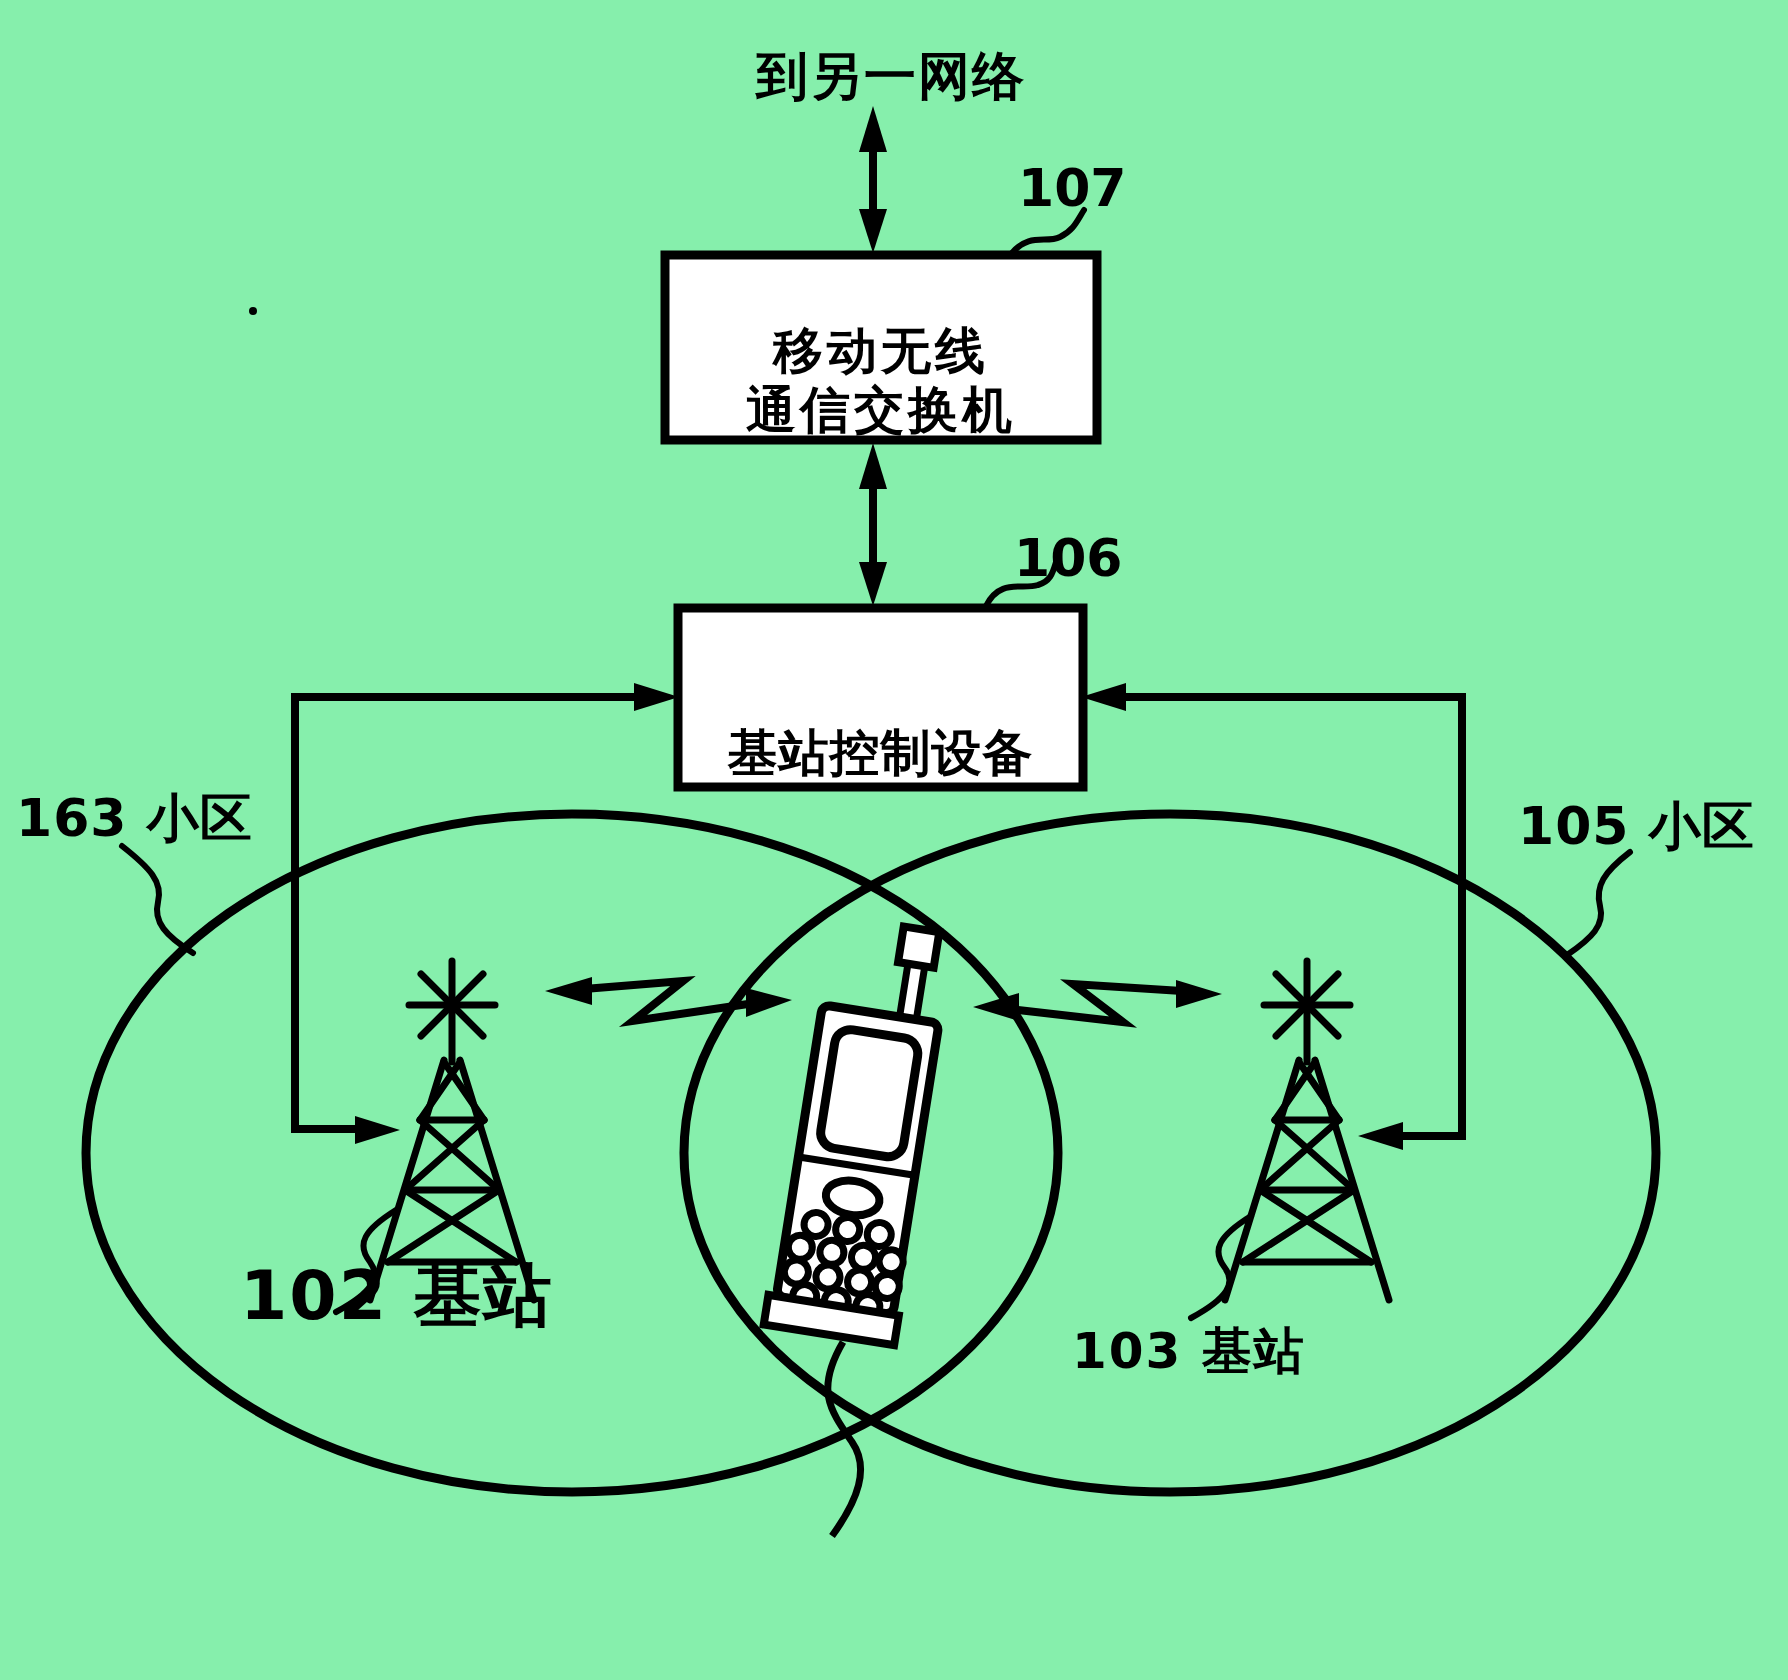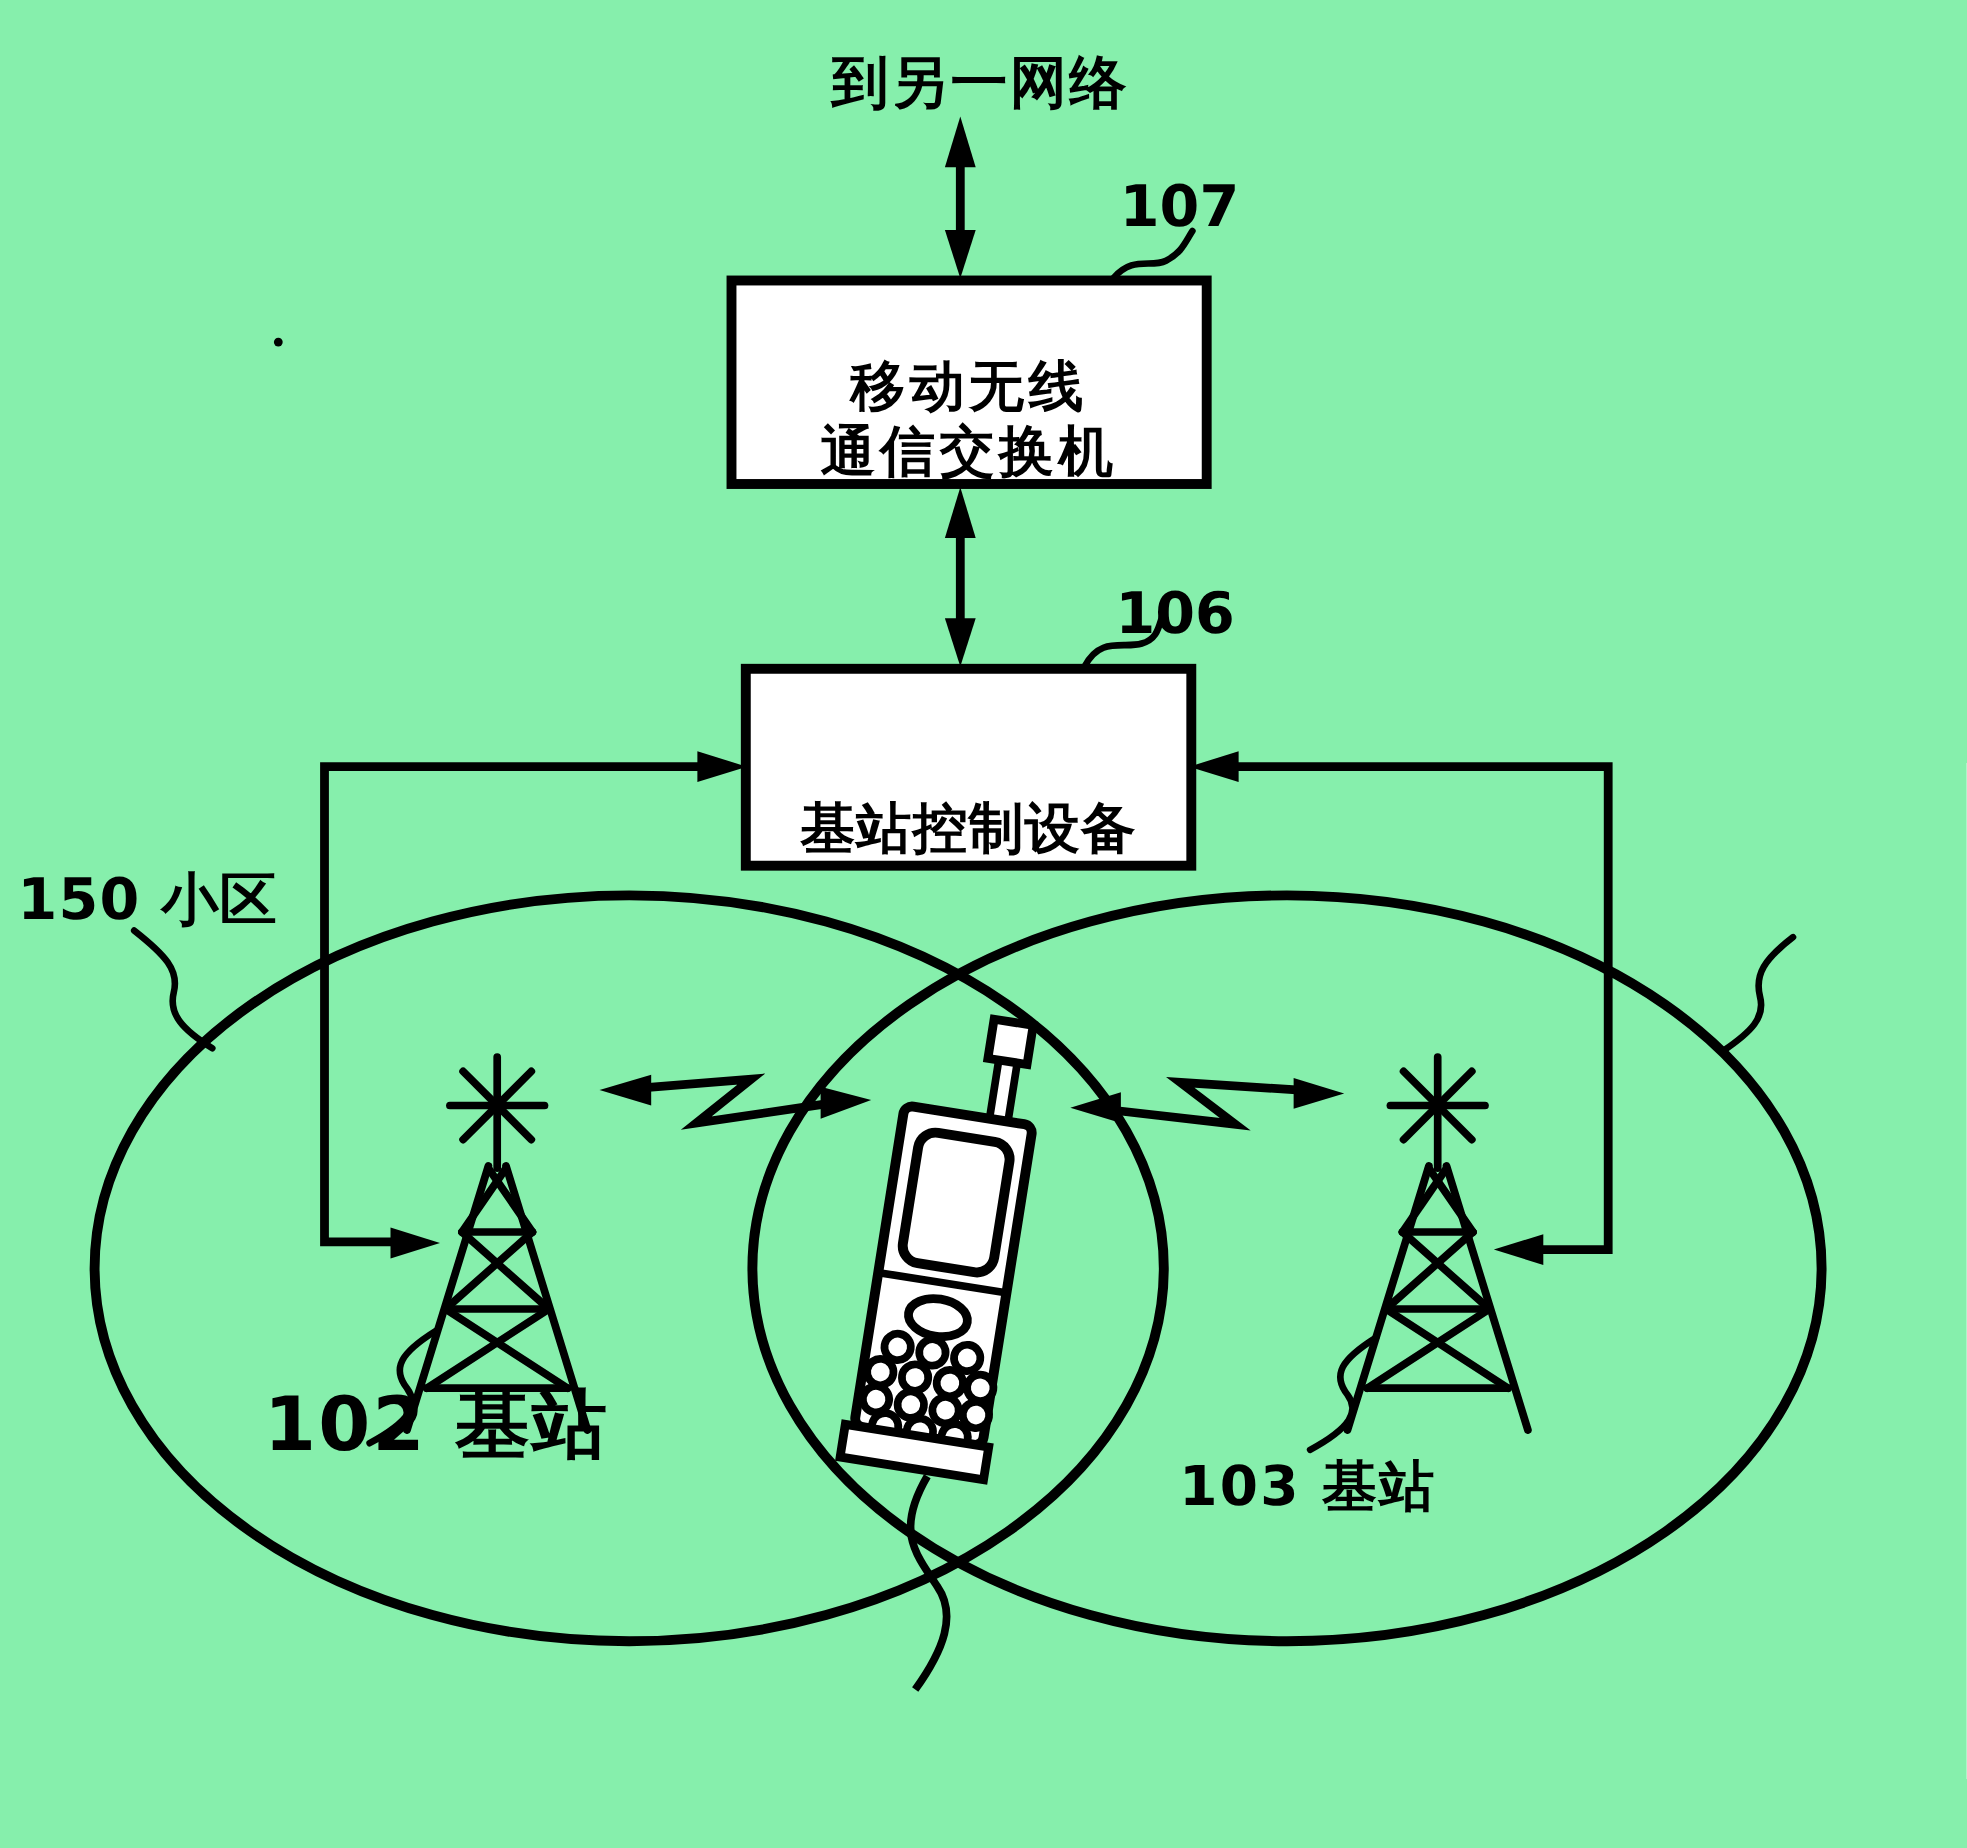--- a/index.html
+++ b/index.html
@@ -174,21 +174,22 @@
     <div>移动无线</div>
     <div>通信交换机</div>
   </div>
 
   <div class="label lbl-106">106</div>
 
   <div class="boxtext boxtext-106">
     <div>基站控制设备</div>
   </div>
 
-  <div class="label lbl-104">150 小区</div>
+  <div class="label lbl-104">163 小区</div>
 
+  <div class="label lbl-105">105 小区</div>
 
   <div class="label lbl-102">102 基站</div>
 
   <div class="label lbl-103">103 基站</div>
 
 
 </div>
 
 </body></html>

